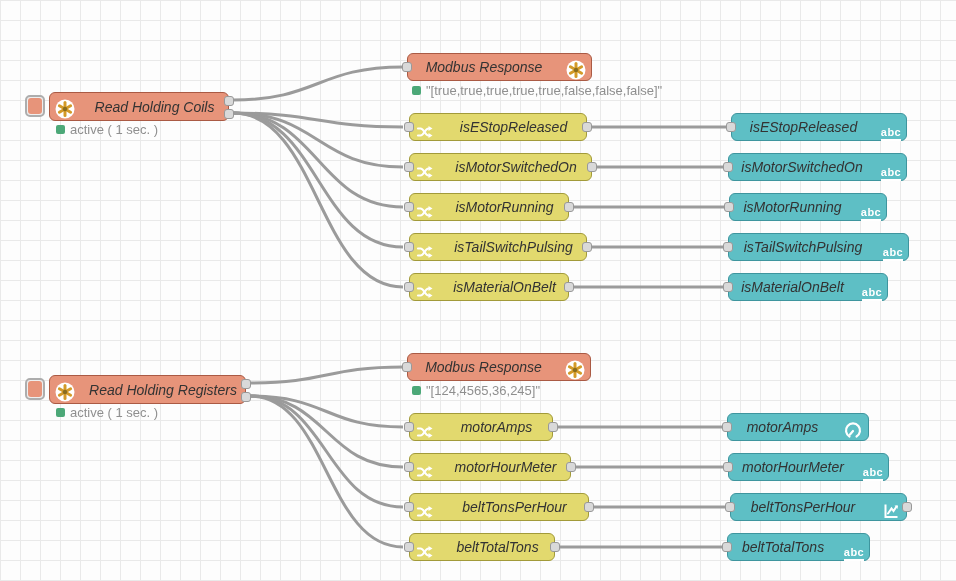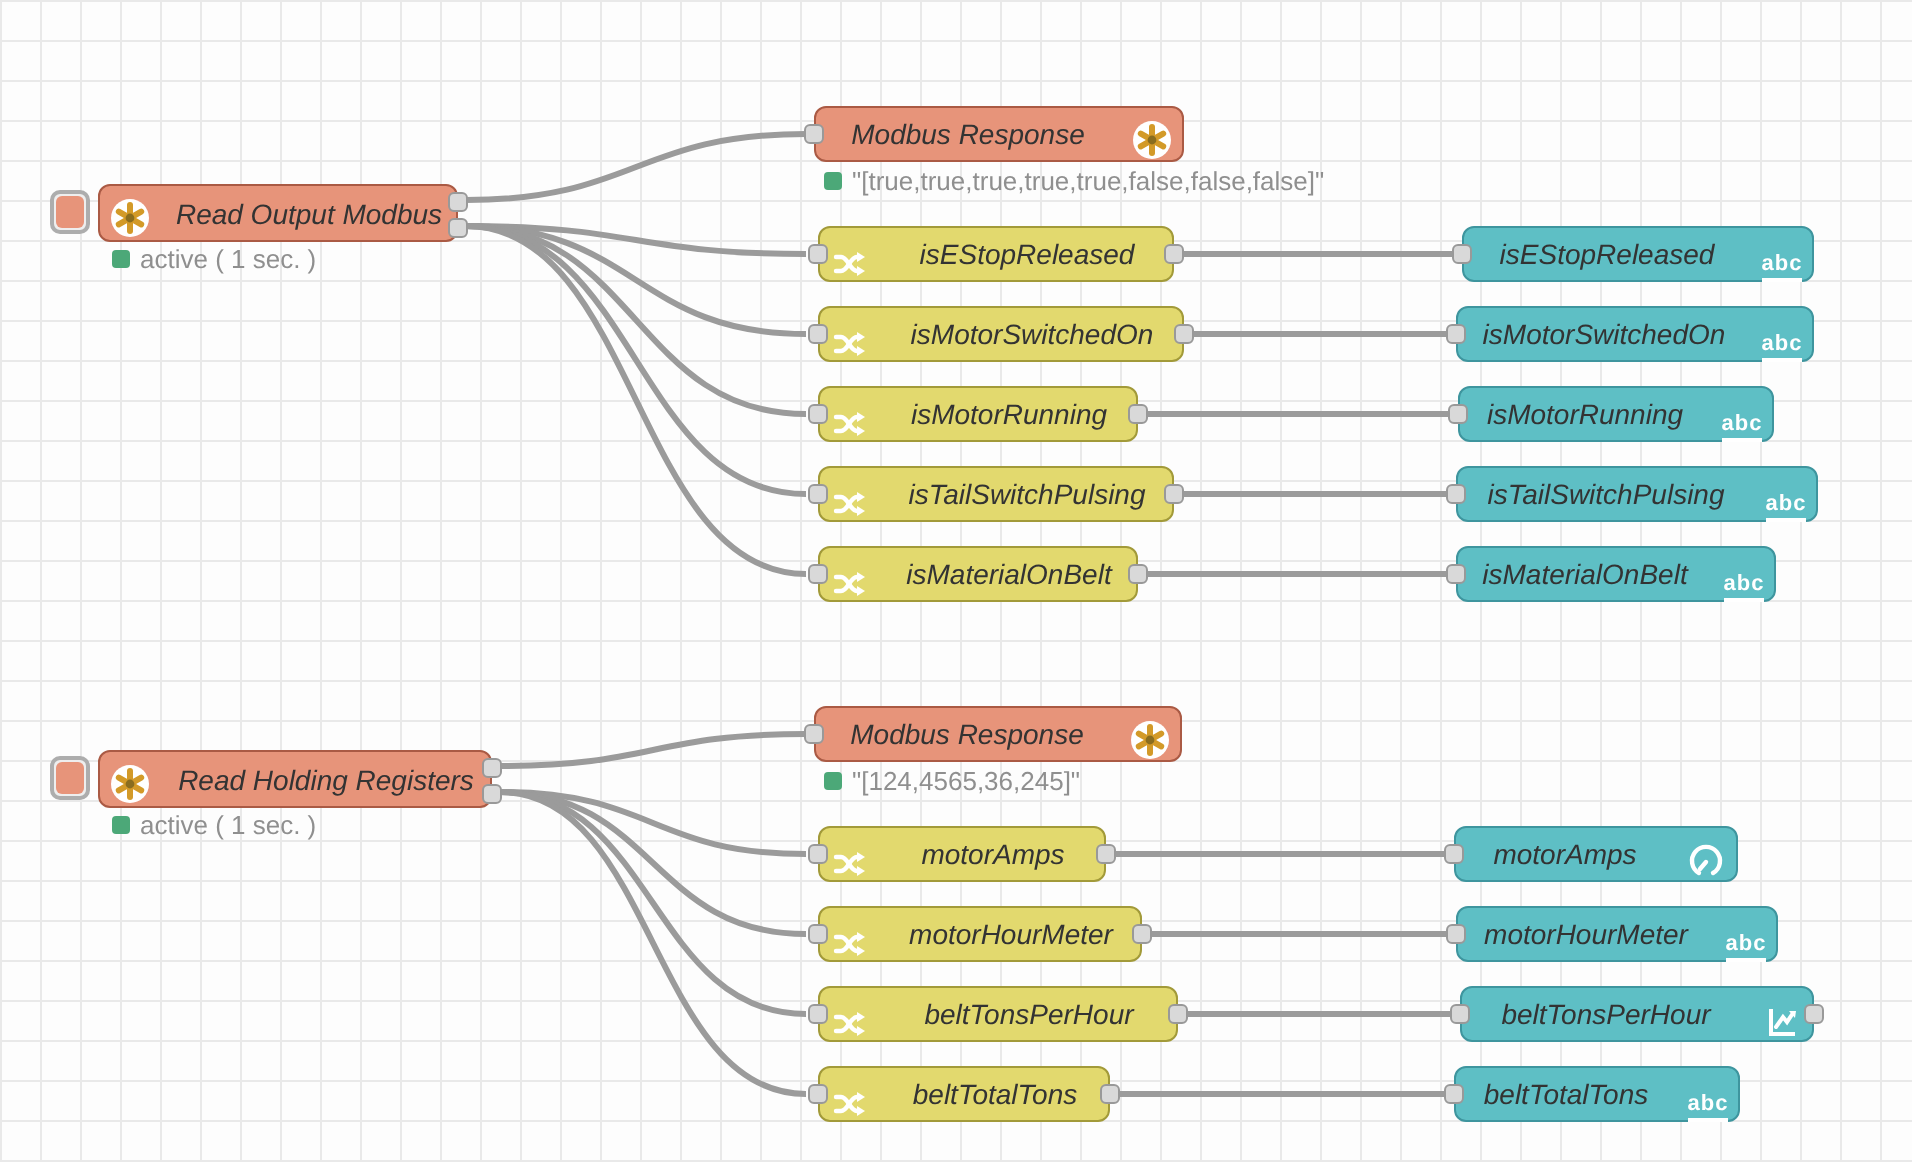--- a/index.html
+++ b/index.html
@@ -108,21 +108,21 @@
       <svg width="22" height="22" viewBox="0 0 22 22">
         <circle cx="11" cy="11" r="9.5" fill="#fff"></circle>
         <g stroke="#d39a28" stroke-width="3" stroke-linecap="round">
           <line x1="11" y1="4.5" x2="11" y2="17.5"></line>
           <line x1="5.4" y1="7.8" x2="16.6" y2="14.2"></line>
           <line x1="5.4" y1="14.2" x2="16.6" y2="7.8"></line>
         </g>
         <circle cx="11" cy="11" r="2.2" fill="#8a6d1f"></circle>
       </svg>
     </span>
-    <span class="label">Read Output Modbus</span>
+    <span class="label">Read Holding Coils</span>
     <span class="port out1"></span>
     <span class="port out2"></span>
   </div>
   <div class="status" style="left:56px;top:122px;">
     <span class="dot"></span>
     <span>active ( 1 sec. )</span>
   </div>
 
   <div class="node modbus" style="left:407px;top:53px;width:185px;">
     <span class="port in"></span>

